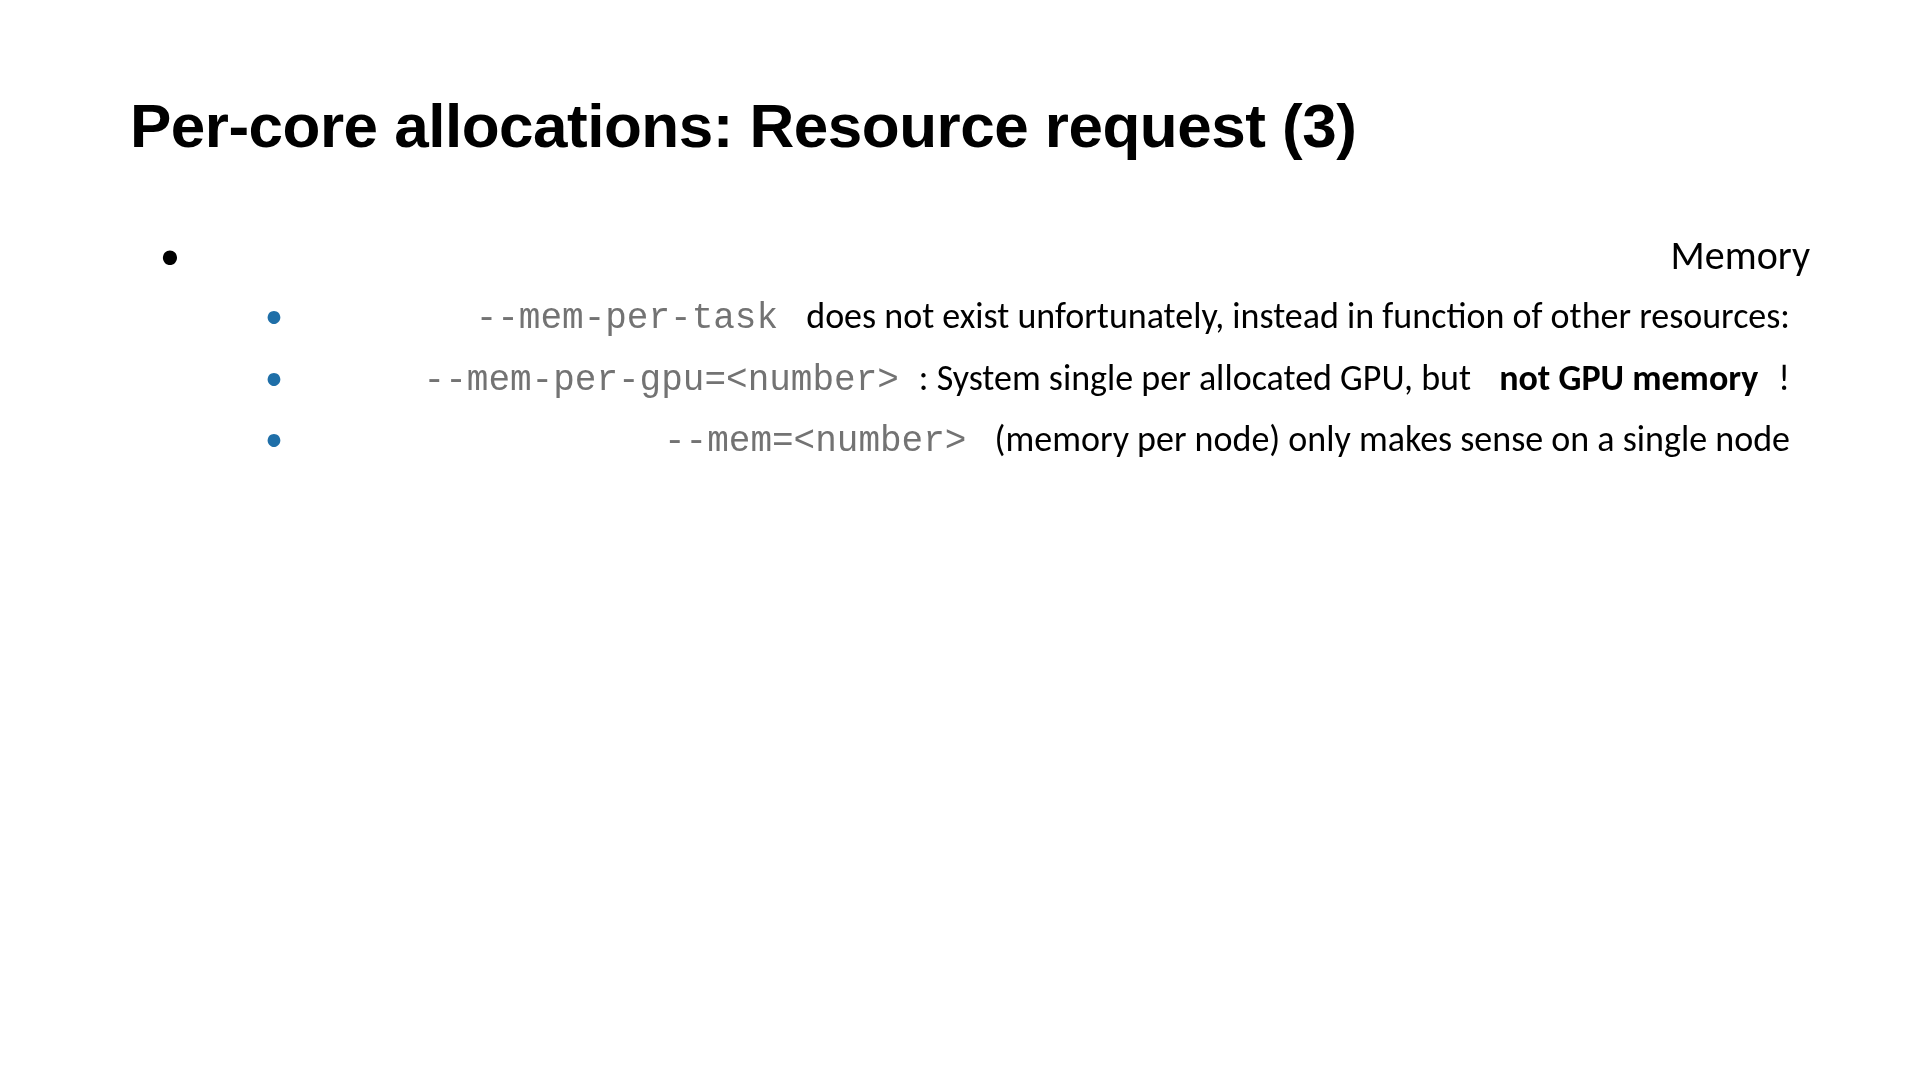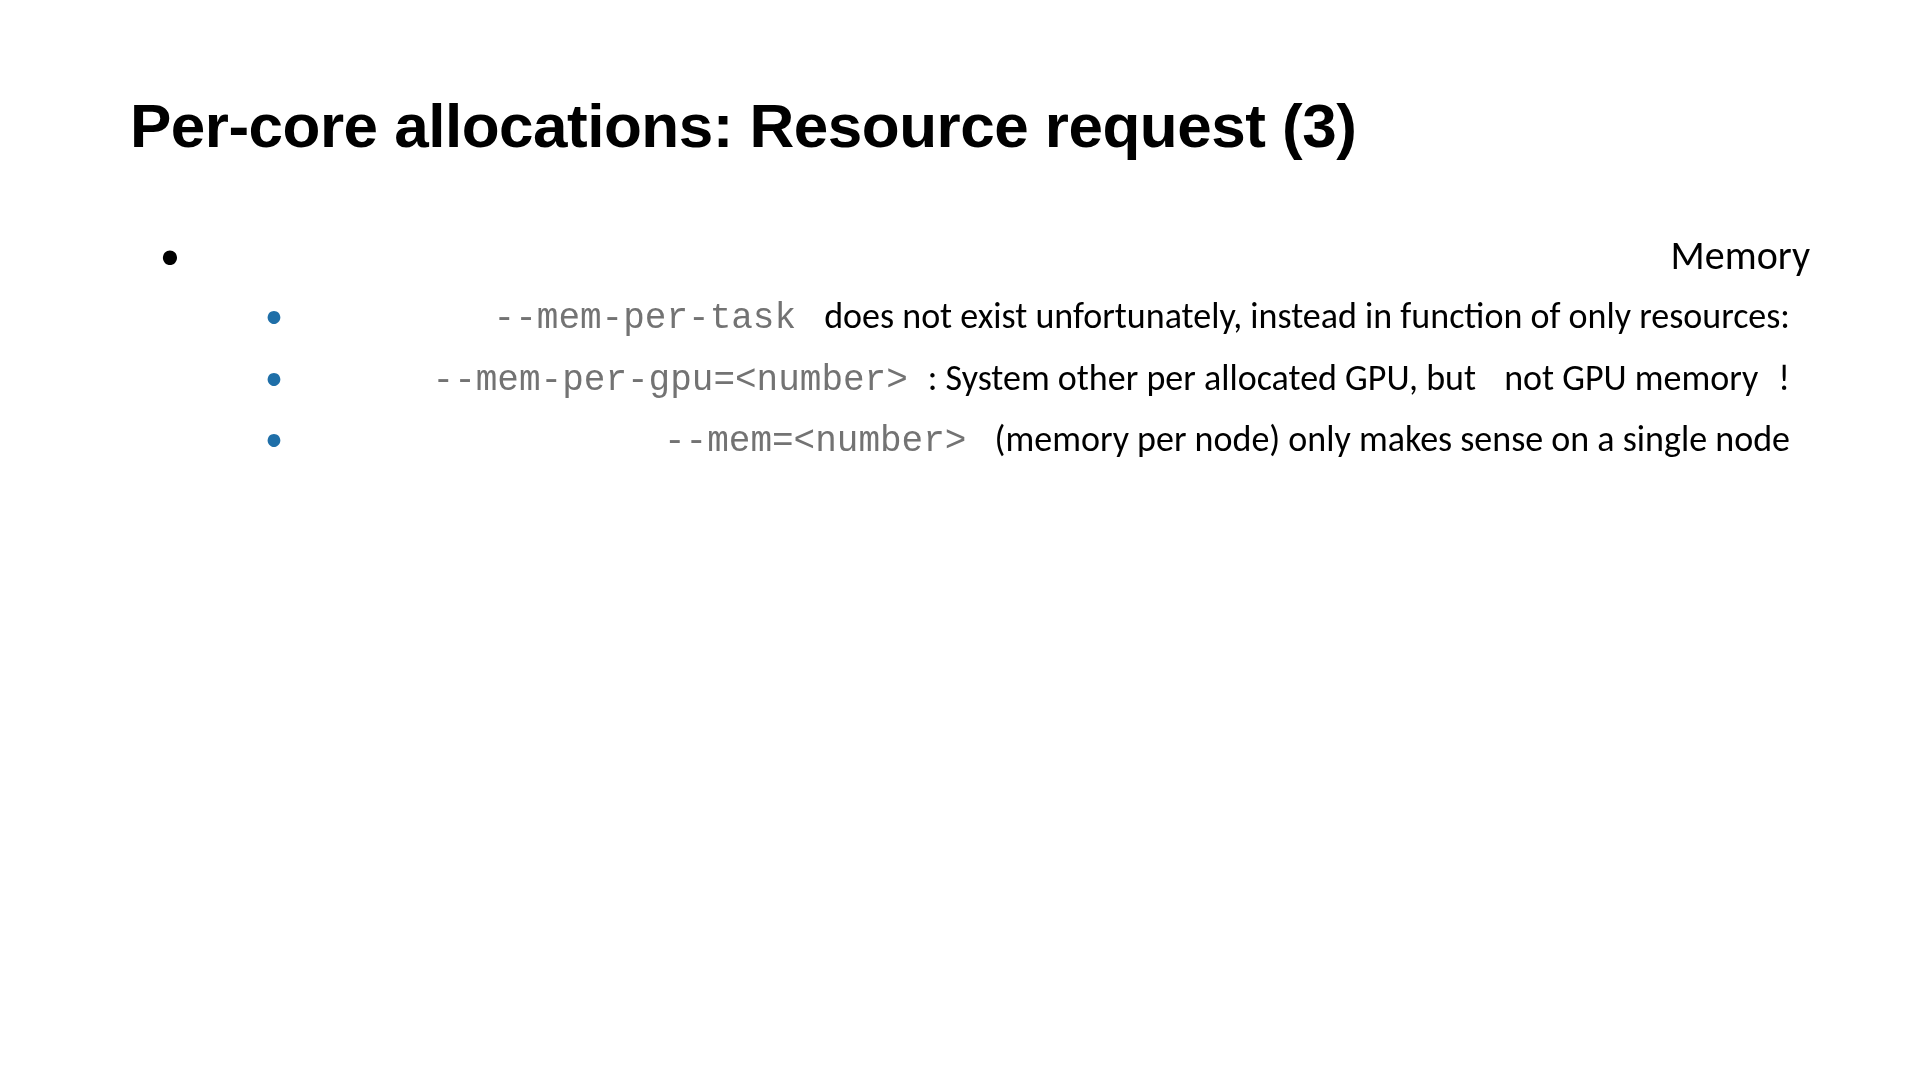--- a/index.html
+++ b/index.html
@@ -58,36 +58,36 @@
       content: "•";
       position: absolute;
       left: 0;
       color: #1f6fa8;
     }
     .code {
       font-family: Consolas, 'Courier New', monospace;
       color: #737373;
     }
     .bold {
-      font-weight: 400;
+      font-weight: 700;
     }
   </style>
 </head>
 <body>
 
 <h1 class="slide-title">Per-core allocations: Resource request (3)</h1>
 
 <ul class="level1">
   <li>
     <span>Memory</span>
     <ul class="level2">
       <li>
-        <span class="code">--mem-per-task</span><span> does not exist unfortunately, instead in function of only resources:</span>
+        <span class="code">--mem-per-task</span><span> does not exist unfortunately, instead in function of other resources:</span>
       </li>
       <li>
-        <span class="code">--mem-per-gpu=&lt;number&gt;</span><span>: System other per allocated GPU, but </span><span class="bold">not GPU memory</span><span>!</span>
+        <span class="code">--mem-per-gpu=&lt;number&gt;</span><span>: System single per allocated GPU, but </span><span class="bold">not GPU memory</span><span>!</span>
       </li>
       <li>
         <span class="code">--mem=&lt;number&gt;</span><span> (memory per node) only makes sense on a single node</span>
       </li>
     </ul>
   </li>
 </ul>
 
 </body></html>

